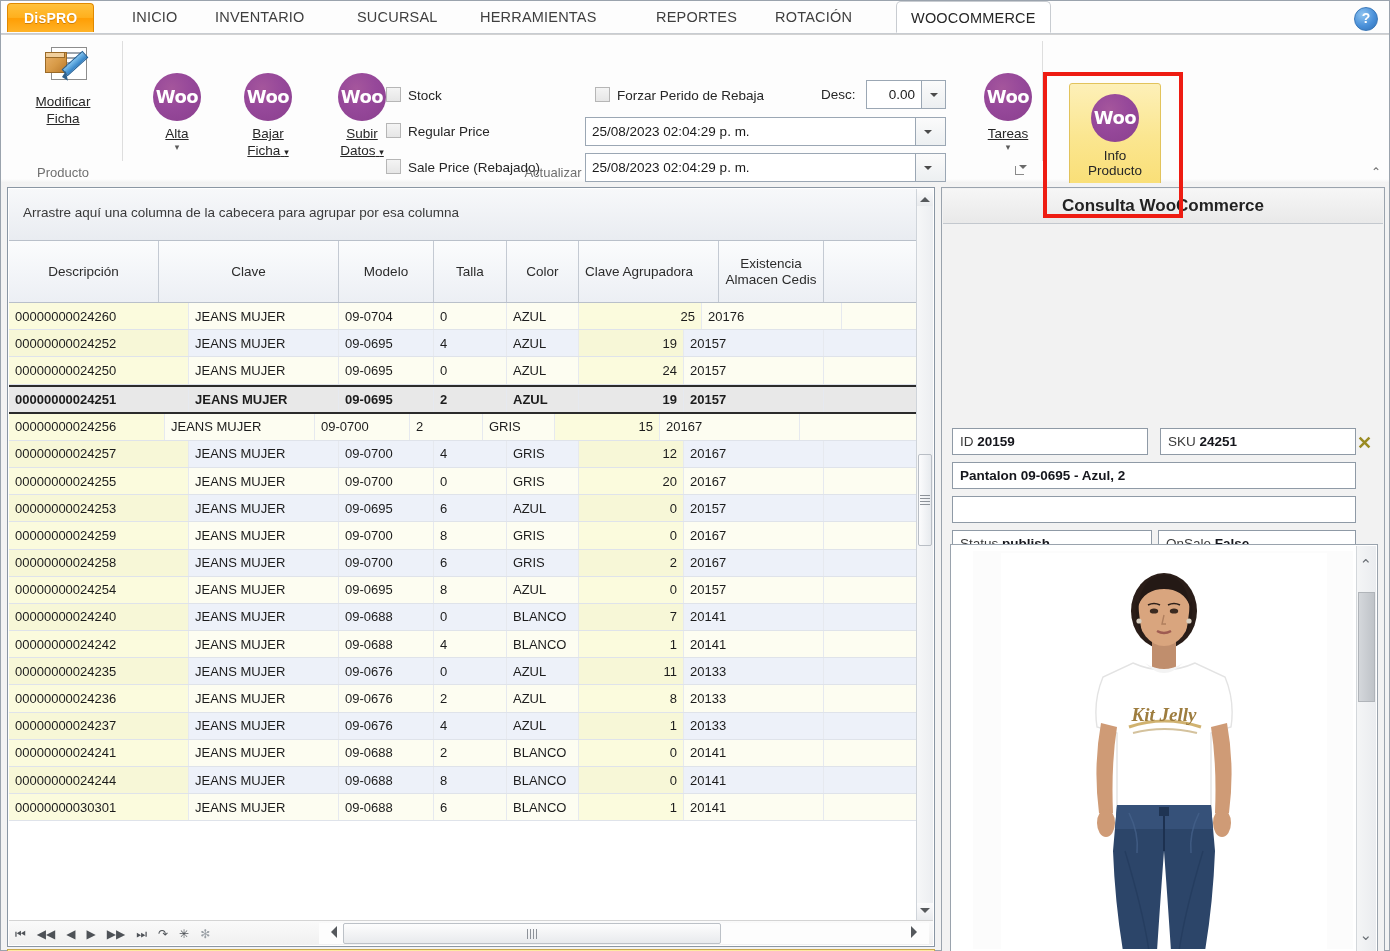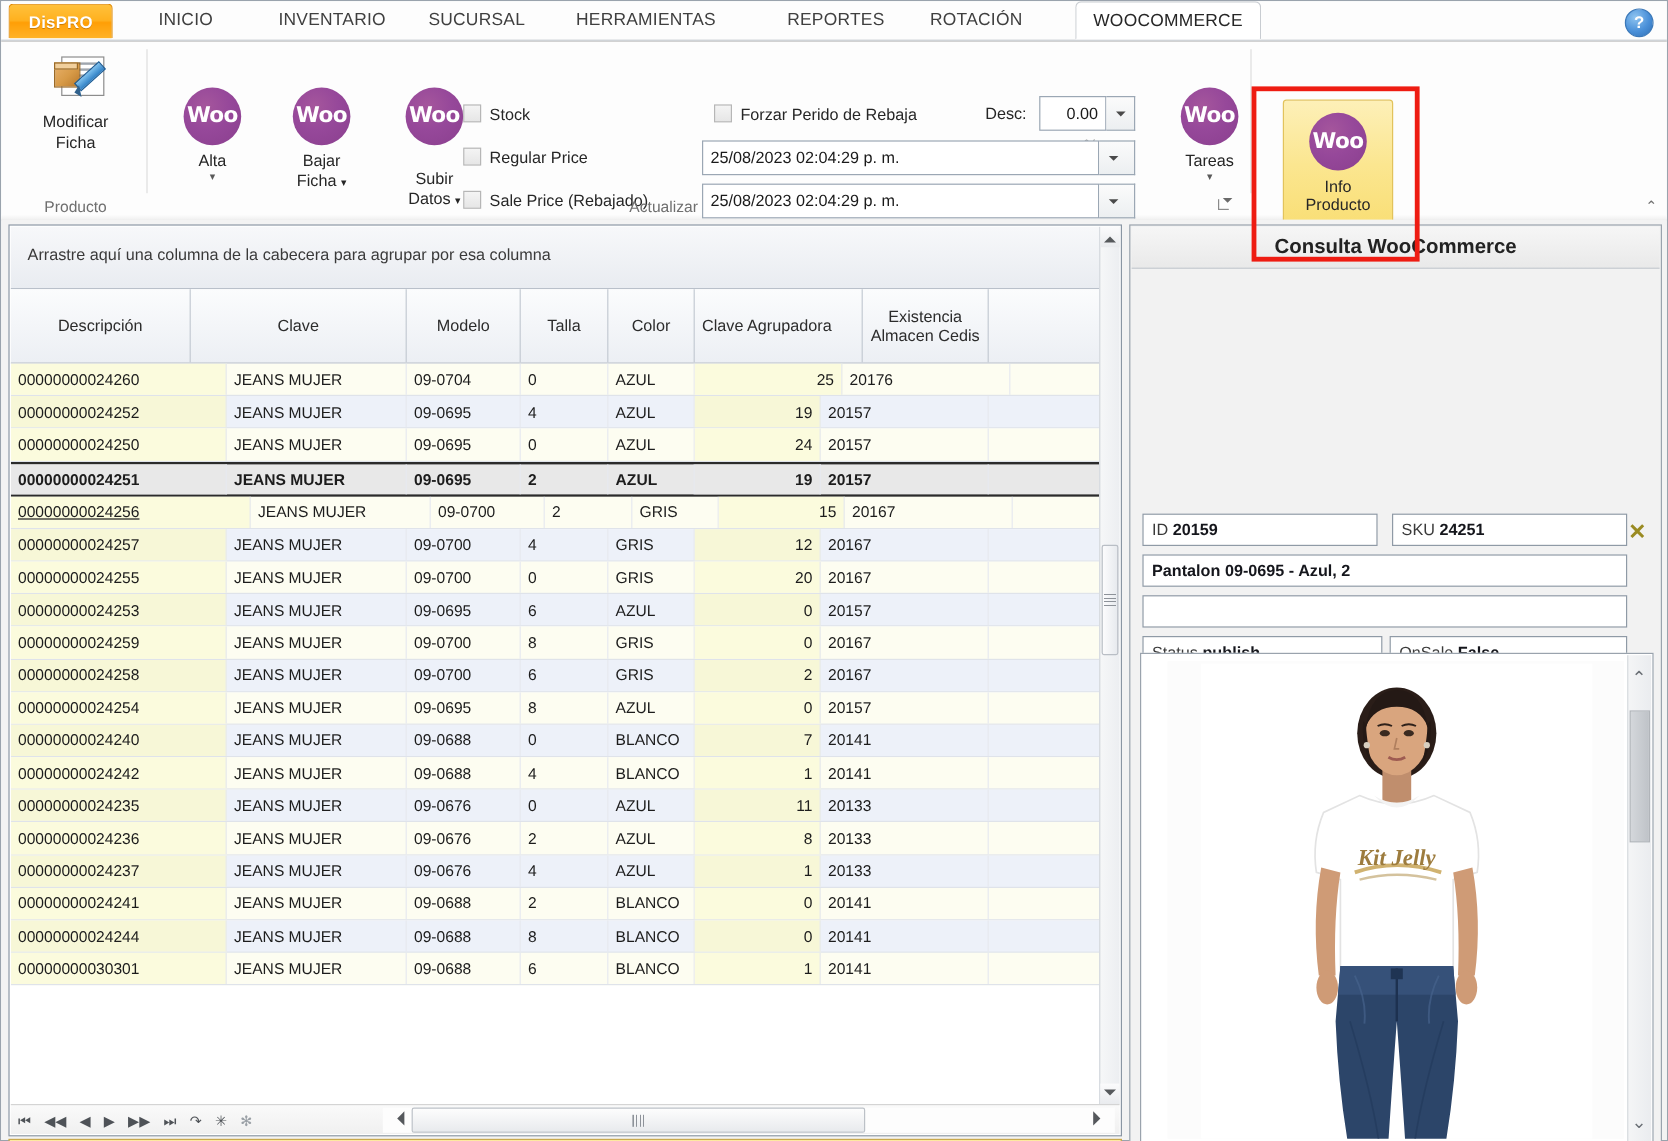--- a/index.html
+++ b/index.html
@@ -35,21 +35,21 @@
   .ribbon{position:relative;height:148px;background:#fdfdfd;border-bottom:1px solid #c9c9c9;}
   .ribbon:before{content:"";position:absolute;left:0;right:0;bottom:0;height:4px;background:linear-gradient(to bottom,#fdfdfd,#f1f1f1);}
   .grp{position:absolute;top:0;height:148px;}
   .grp .glabel{
     position:absolute;bottom:3px;left:0;right:0;text-align:center;
     font-size:13px;color:#6f6f6f;
   }
   .grp .gsep{position:absolute;right:0;top:6px;bottom:22px;width:1px;background:#dedede;}
 
   .bigbtn{position:absolute;text-align:center;width:100px;cursor:default;}
-  .bigbtn .cap{font-size:13.5px;color:#262626;line-height:17px;}
+  .bigbtn .cap{font-size:13.5px;color:#262626;line-height:17px;text-decoration:underline;}
   .woocircle{
     width:48px;height:48px;border-radius:50%;margin:0 auto;
     background:radial-gradient(circle at 38% 32%,#a5569c 0%,#96489a 45%,#8a3f8e 100%);
     color:#fff;font-weight:bold;font-size:18px;line-height:48px;text-align:center;
     letter-spacing:-.5px;font-family:"DejaVu Sans", sans-serif;
   }
   .caret{display:block;font-size:9px;color:#5a5a5a;line-height:10px;margin-top:0px;}
 
   .modicon{width:44px;height:40px;margin:0 auto;position:relative;}
   .modicon .sheet{position:absolute;left:10px;top:0;width:34px;height:31px;background:#fff;border:1px solid #8d8d8d;}
@@ -211,21 +211,21 @@
   svg{display:block;}
 </style>
 </head>
 <body>
 
 <div class="app">
 
   <div class="tabstrip">
     <div class="tab brand" style="left:6px;">DisPRO</div>
     <div class="tab" style="left:117px;">INICIO</div>
-    <div class="tab" style="left:217px;">INVENTARIO</div>
+    <div class="tab" style="left:200px;">INVENTARIO</div>
     <div class="tab" style="left:342px;">SUCURSAL</div>
     <div class="tab" style="left:465px;">HERRAMIENTAS</div>
     <div class="tab" style="left:641px;">REPORTES</div>
     <div class="tab" style="left:760px;">ROTACIÓN</div>
     <div class="tab active" style="left:895px;">WOOCOMMERCE</div>
     <div class="helpicon">?</div>
   </div>
 
   <div class="ribbon">
 
@@ -257,21 +257,21 @@
       </div>
 
       <div class="bigbtn" style="left:98px;top:38px;width:94px;">
         <div class="woocircle">Woo</div>
         <div class="cap" style="margin-top:4px;">Bajar</div>
         <div class="cap"><span>Ficha</span> <span style="font-size:9px;">▾</span></div>
       </div>
 
       <div class="bigbtn" style="left:192px;top:38px;width:94px;">
         <div class="woocircle">Woo</div>
-        <div class="cap" style="margin-top:19px;">Subir</div>
+        <div class="cap" style="margin-top:4px;">Subir</div>
         <div class="cap"><span>Datos</span> <span style="font-size:9px;">▾</span></div>
       </div>
 
       <div class="chk" style="left:263px;top:52px;">
         <span class="bx"></span><span>Stock</span>
       </div>
       <div class="chk" style="left:263px;top:88px;">
         <span class="bx"></span><span>Regular Price</span>
       </div>
       <div class="chk" style="left:263px;top:124px;">
@@ -364,21 +364,21 @@
           <div class="grow sel">
             <div class="gcell ycol" style="width: 180px;">00000000024251</div>
             <div class="gcell" style="width: 150px;">JEANS MUJER</div>
             <div class="gcell" style="width: 95px;">09-0695</div>
             <div class="gcell" style="width: 73px;">2</div>
             <div class="gcell" style="width: 72px;">AZUL</div>
             <div class="gcell num ycol" style="width: 105px;">19</div>
             <div class="gcell" style="width: 140px;">20157</div>
           </div>
           <div class="grow odd">
-            <div class="gcell ycol" style="width: 200px; text-decoration: underline;">00000000024256</div>
+            <div class="gcell ycol" style="width: 156px;">00000000024256</div>
             <div class="gcell" style="width: 150px;">JEANS MUJER</div>
             <div class="gcell" style="width: 95px;">09-0700</div>
             <div class="gcell" style="width: 73px;">2</div>
             <div class="gcell" style="width: 72px;">GRIS</div>
             <div class="gcell num ycol" style="width: 105px;">15</div>
             <div class="gcell" style="width: 140px;">20167</div>
           </div>
           <div class="grow even">
             <div class="gcell ycol" style="width: 180px;">00000000024257</div>
             <div class="gcell" style="width: 150px;">JEANS MUJER</div>

